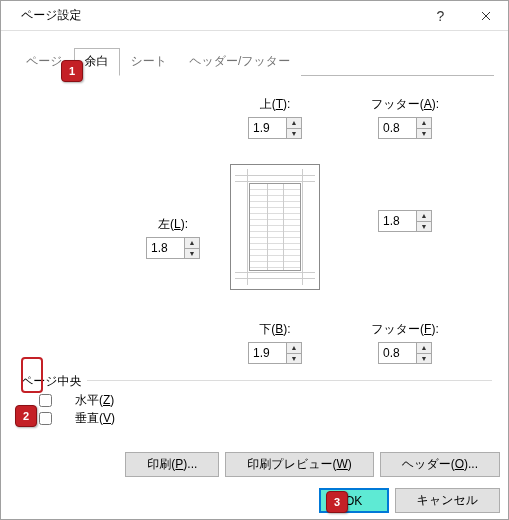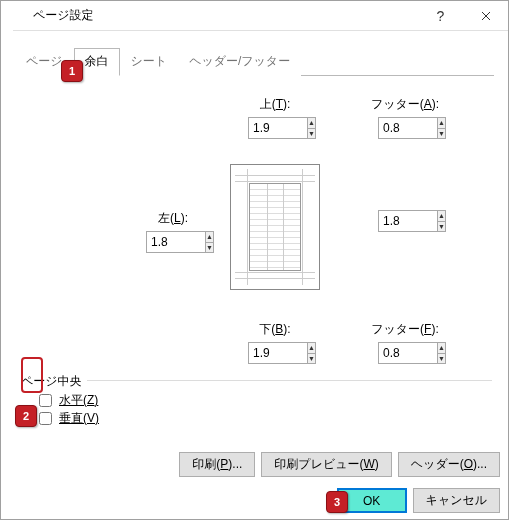--- a/index.html
+++ b/index.html
@@ -19,21 +19,20 @@
     border: 1px solid #a0a0a0;
     background: #fff;
     position: relative;
   }
   .titlebar {
     height: 30px;
     display: flex;
     align-items: center;
     padding-left: 20px;
     border-bottom: 1px solid #e0e0e0;
-    margin-left: 12px;
   }
   .title-text { flex: 1; }
   .title-btn {
     width: 45px; height: 29px;
     display: flex; align-items: center; justify-content: center;
     font-size: 14px; color: #333;
   }
   .title-btn svg { stroke: #333; }
   .client {
     padding: 12px 10px 10px 10px;
@@ -67,21 +66,21 @@
     margin: 0 4px;
   }
   .label { text-align: center; }
   .underline { text-decoration: underline; }
   .spin {
     display: flex;
     width: 54px;
     margin: 4px auto 0 auto;
   }
   .spin input {
-    width: 59px; height: 22px;
+    width: 38px; height: 22px;
     border: 1px solid #a7a7a7;
     border-right: none;
     padding: 0 4px;
     font-size: 12px;
     font-family: inherit;
   }
   .spin .spinbtns {
     width: 16px; height: 22px;
     border: 1px solid #a7a7a7;
     display: flex; flex-direction: column;
@@ -92,21 +91,21 @@
     display: flex; align-items: center; justify-content: center;
     font-size: 7px;
     line-height: 1;
     color: #333;
   }
   .spin .spinbtns div:first-child { border-bottom: 1px solid #a7a7a7; }
   
   .grp { position: absolute; width: 100px; }
   .grp-top    { top: 20px;  left: 210px; }
   .grp-header { top: 20px;  left: 340px; }
-  .grp-left   { top: 134px; left: 108px; }
+  .grp-left   { top: 140px; left: 108px; }
   .grp-right  { top: 130px; left: 340px; }
   .grp-bottom { top: 245px; left: 210px; }
   .grp-footer { top: 245px; left: 340px; }
   
   .preview {
     position: absolute;
     top: 88px; left: 215px;
     width: 90px; height: 126px;
     border: 1px solid #888;
     background: #fff;
@@ -137,33 +136,33 @@
     top: 297px; left: 6px;
   }
   .fieldset-line {
     position: absolute;
     top: 304px; left: 72px; right: 2px;
     border-top: 1px solid #dcdcdc;
   }
   .chk-row {
     position: absolute;
     left: 24px;
-    display: flex; align-items: center; gap: 4px; text-decoration: underline;
+    display: flex; align-items: center; gap: 20px;
   }
   .chk-row input { width: 13px; height: 13px; margin: 0 3px 0 0; }
   
   .row-btns {
     position: absolute;
     right: 8px;
     display: flex; gap: 6px;
   }
   .btn {
     border: 1px solid #adadad;
     background: #e1e1e1;
-    padding: 3px 12px;
+    padding: 3px 21px;
     font-size: 12px;
     font-family: inherit;
     min-width: 70px;
     text-align: center;
     cursor: pointer;
   }
   .btn-ok {
     background: #5eead4;
     border: 2px solid #0078d7;
     padding: 2px 22px;

